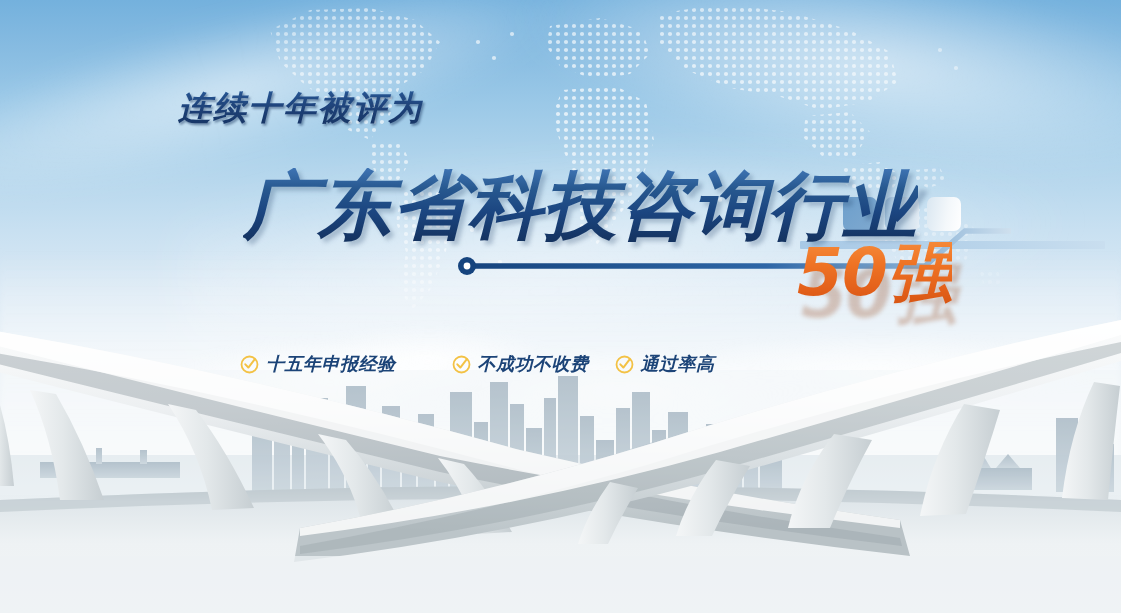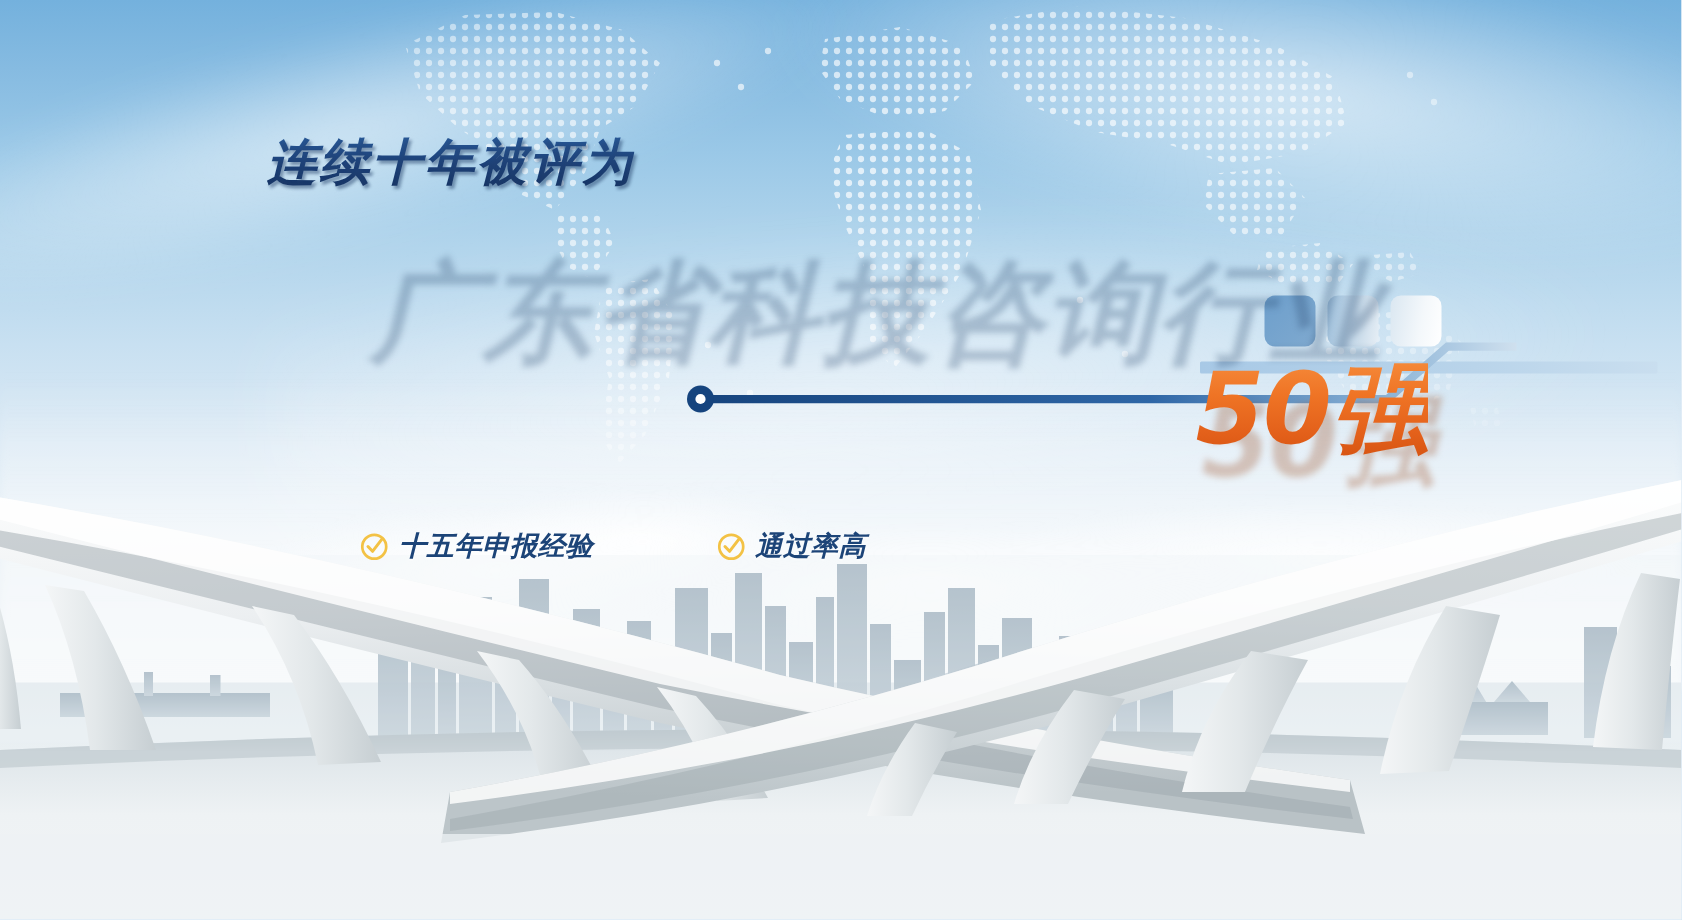--- a/index.html
+++ b/index.html
@@ -415,20 +415,21 @@
         <polyline points="12,41 470,41 510,6 556,6" fill="none" stroke="url(#lineG)" stroke-width="5.5" stroke-linejoin="miter"></polyline>
         <circle cx="12" cy="41" r="9" fill="#16447e"></circle>
         <circle cx="12" cy="41" r="3.4" fill="#ffffff"></circle>
       </svg>
     </div>
 
     <div class="eyebrow-shadow">连续十年被评为</div>
     <div class="eyebrow">连续十年被评为</div>
 
     <div class="headline-shadow">广东省科技咨询行业</div>
+    <h1 class="headline">广东省科技咨询行业</h1>
 
     <div class="badge-50-shadow">50强</div>
     <div class="badge-50">50强</div>
 
     <div class="features">
 
       <div class="feature">
         <span class="feature-icon">
           <svg viewBox="0 0 20 20">
             <circle cx="10" cy="10" r="8.4" fill="none" stroke="#f3c245" stroke-width="1.9"></circle>
@@ -436,20 +437,29 @@
           </svg>
         </span>
         <span class="feature-label">十五年申报经验</span>
       </div>
 
       <div class="feat-gap-1"></div>
 
 
       <div class="feat-gap-2"></div>
 
+      <div class="feature">
+        <span class="feature-icon">
+          <svg viewBox="0 0 20 20">
+            <circle cx="10" cy="10" r="8.4" fill="none" stroke="#f3c245" stroke-width="1.9"></circle>
+            <path d="M5.6 9.8 L8.8 13.2 L15.4 4.6" fill="none" stroke="#f3c245" stroke-width="2.1" stroke-linecap="round" stroke-linejoin="round"></path>
+          </svg>
+        </span>
+        <span class="feature-label">不成功不收费</span>
+      </div>
 
       <div class="feat-gap-3"></div>
 
       <div class="feature">
         <span class="feature-icon">
           <svg viewBox="0 0 20 20">
             <circle cx="10" cy="10" r="8.4" fill="none" stroke="#f3c245" stroke-width="1.9"></circle>
             <path d="M5.6 9.8 L8.8 13.2 L15.4 4.6" fill="none" stroke="#f3c245" stroke-width="2.1" stroke-linecap="round" stroke-linejoin="round"></path>
           </svg>
         </span>

